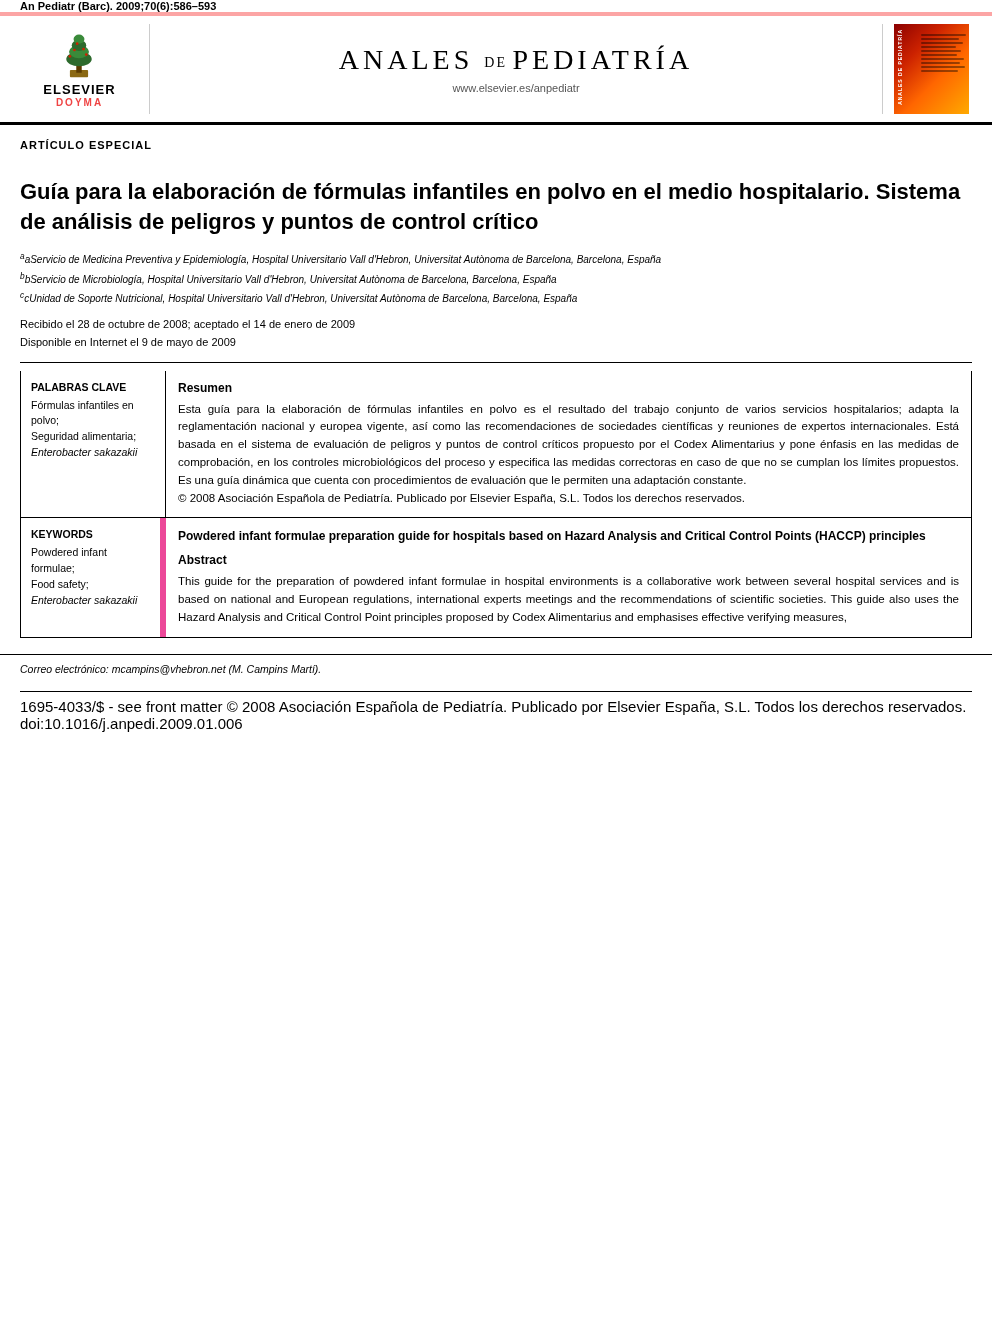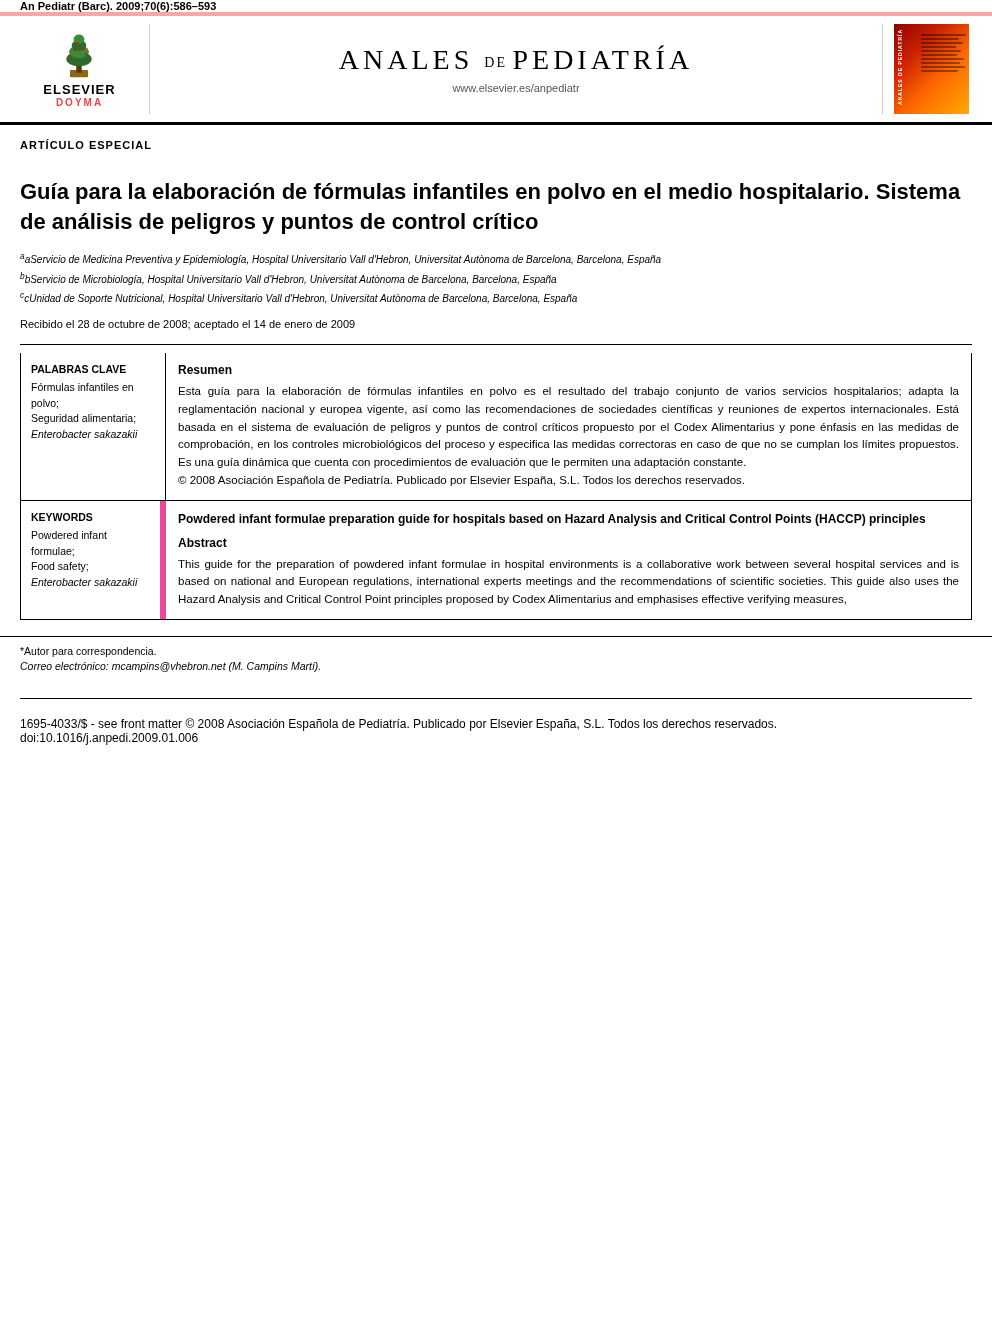--- a/index.html
+++ b/index.html
@@ -290,23 +290,23 @@
       font-size: 10.5px;
       margin-bottom: 3px;
       font-family: Arial, sans-serif;
     }
     .footer-email {
       font-size: 10.5px;
       font-style: italic;
     }
     .footer-bottom {
       border-top: 1px solid #000;
-      margin-top: 26px;
-      padding-top: 18px;
-      font-size: 12px;
+      margin-top: 16px;
+      padding-top: 6px;
+      font-size: 15px;
       font-family: Arial, sans-serif;
       color: #000;
     }
   </style>
 </head>
 <body>
 
 <div class="page">
 
   <div class="citation-line">
@@ -382,20 +382,21 @@
       <div class="affiliation-line">
         <sup>b</sup><span>bServicio de Microbiología, Hospital Universitario Vall d'Hebron, Universitat Autònoma de Barcelona, Barcelona, España</span>
       </div>
       <div class="affiliation-line">
         <sup>c</sup><span>cUnidad de Soporte Nutricional, Hospital Universitario Vall d'Hebron, Universitat Autònoma de Barcelona, Barcelona, España</span>
       </div>
     </div>
 
     <div class="dates">
       <div>Recibido el 28 de octubre de 2008; aceptado el 14 de enero de 2009</div>
+      <div>Disponible en Internet el 9 de mayo de 2009</div>
     </div>
 
     <hr class="section-divider">
 
     <div class="two-col">
 
       <div class="keywords-col">
         <div class="keywords-title">PALABRAS CLAVE</div>
         <div class="keywords-list">
           Fórmulas infantiles en polvo;<br>
@@ -429,23 +430,20 @@
           <div class="english-abstract-heading">Powdered infant formulae preparation guide for hospitals based on Hazard Analysis and Critical Control Points (HACCP) principles</div>
           <div class="abstract-title">Abstract</div>
           <div class="abstract-text">This guide for the preparation of powdered infant formulae in hospital environments is a collaborative work between several hospital services and is based on national and European regulations, international experts meetings and the recommendations of scientific societies. This guide also uses the Hazard Analysis and Critical Control Point principles proposed by Codex Alimentarius and emphasises effective verifying measures,</div>
         </div>
       </div>
     </div>
 
   </div>
 
   <div class="footer">
-    <div class="footer-note">
-      <span>*Autor para correspondencia.</span>
-    </div>
     <div class="footer-email">
       <span>Correo electrónico:</span>
       <span> </span>
       <span>mcampins@vhebron.net</span>
       <span> </span>
       <span>(M. Campins Martí).</span>
     </div>
     <div class="footer-bottom">
       <div>1695-4033/$ - see front matter © 2008 Asociación Española de Pediatría. Publicado por Elsevier España, S.L. Todos los derechos reservados.</div>
       <div>doi:10.1016/j.anpedi.2009.01.006</div>

